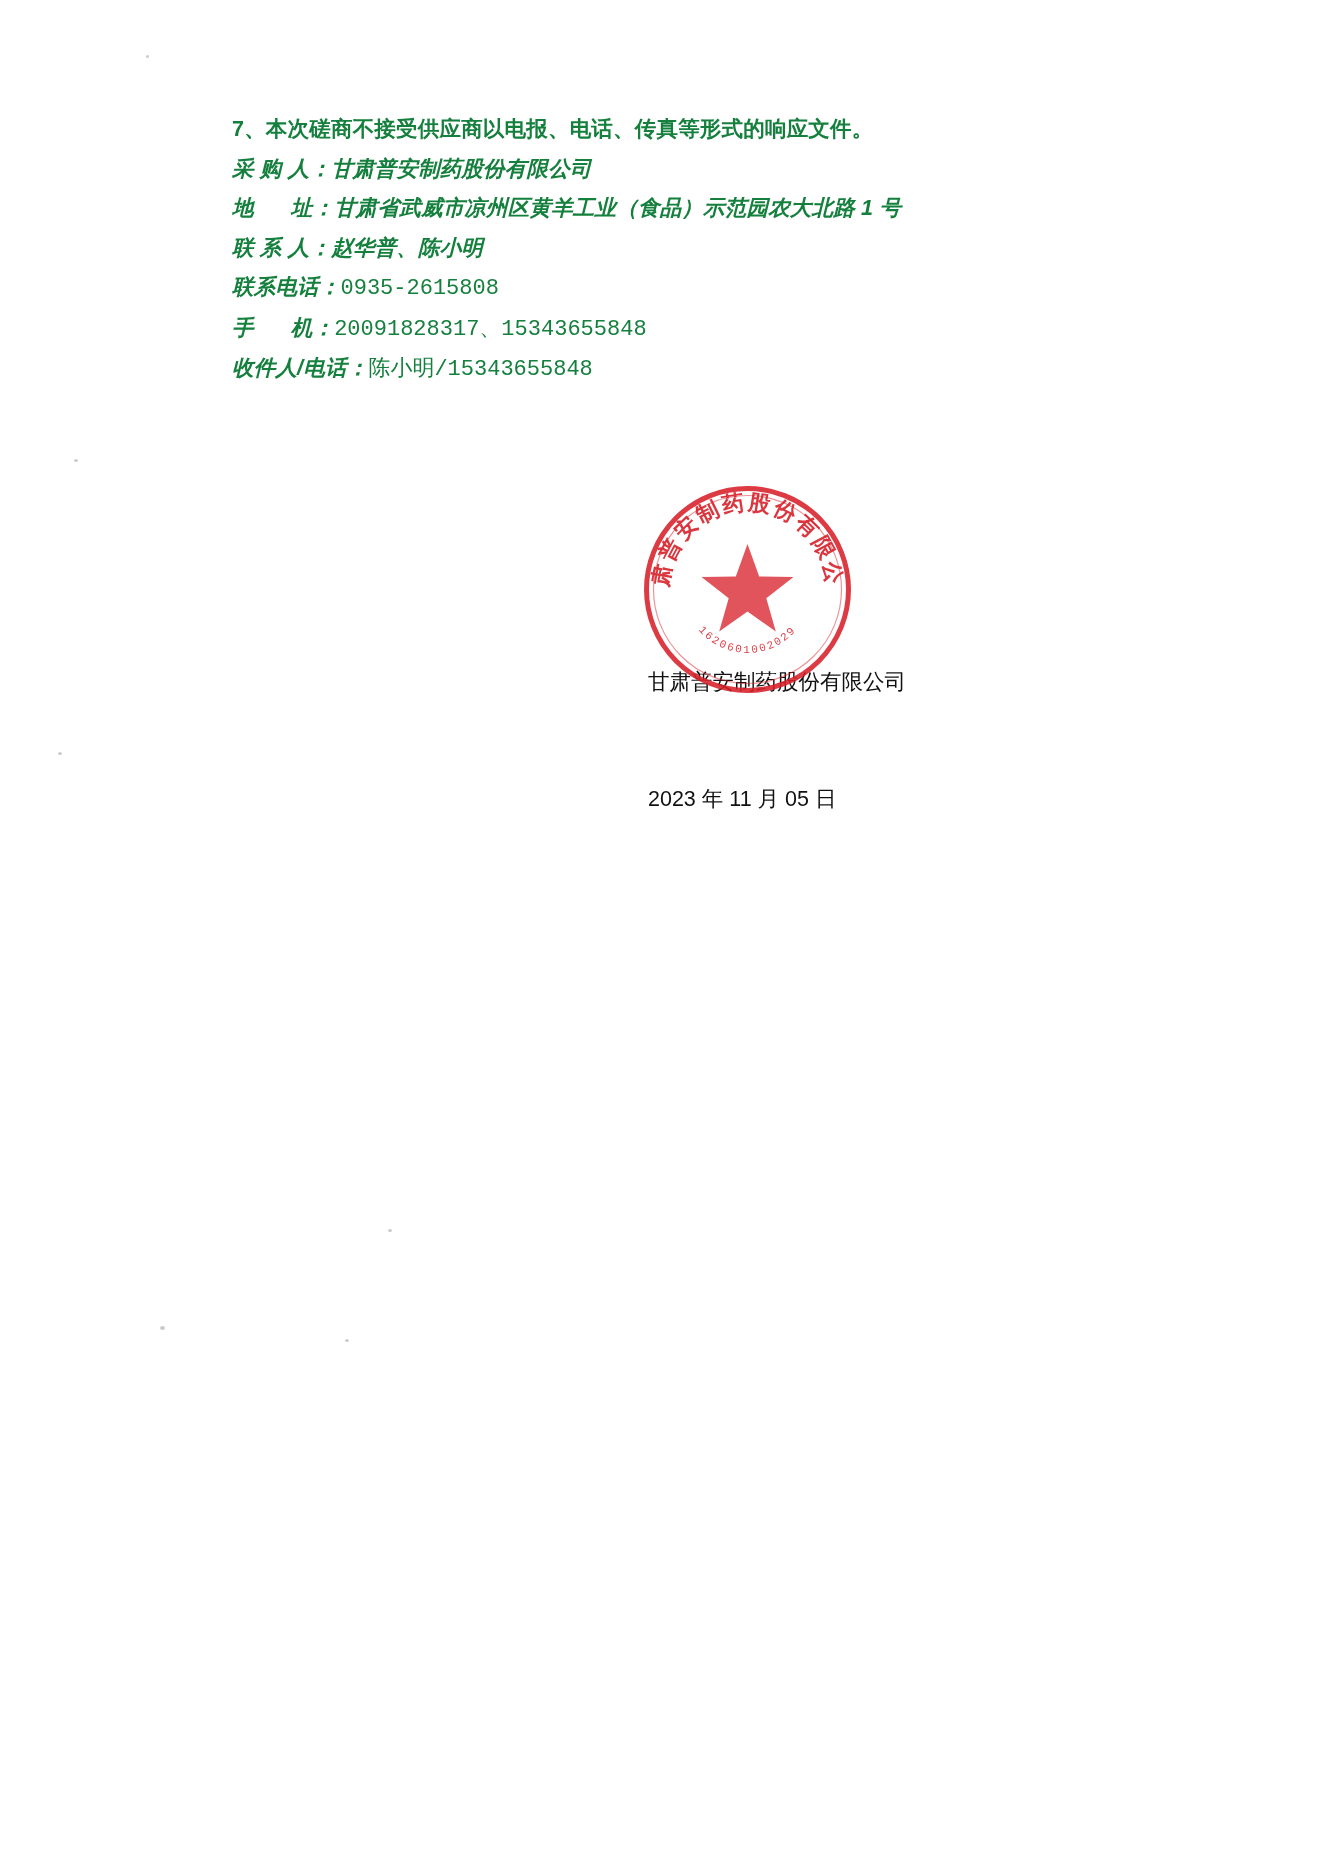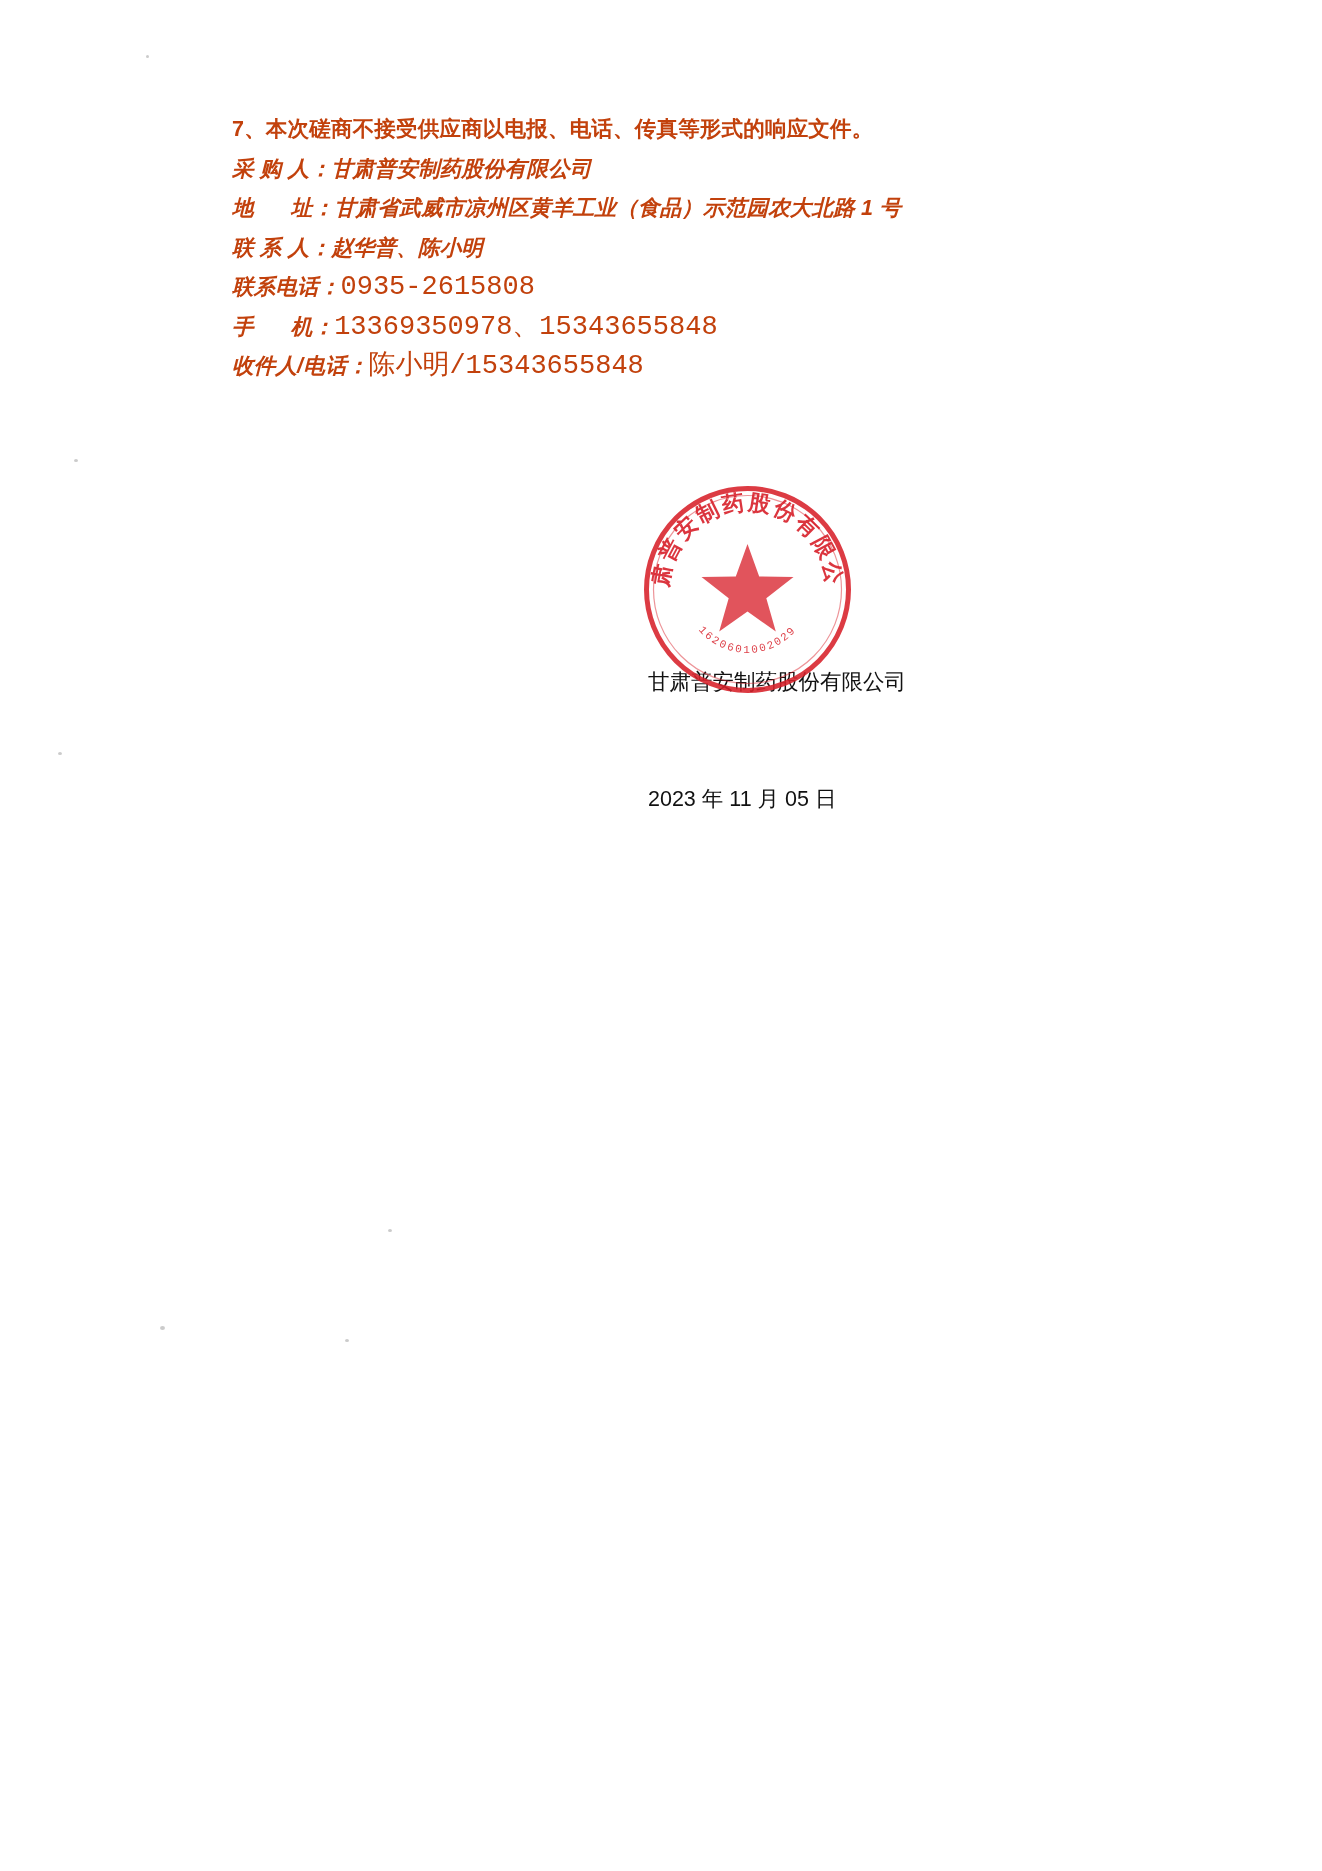--- a/index.html
+++ b/index.html
@@ -19,31 +19,31 @@
   }
   .content {
     position: absolute;
     left: 232px;
     top: 110px;
     width: 900px;
   }
   .line {
     font-family: "Liberation Sans", sans-serif;
     font-size: 21.5px;
-    color: #c2410c;
+    color: #15803d;
     line-height: 39.5px;
     white-space: pre;
     letter-spacing: 0.2px;
   }
   .line.bold {
     font-weight: bold;
   }
   .line .mono {
     font-family: "Liberation Mono", monospace;
-    font-size: 27px;
+    font-size: 22px;
     letter-spacing: 0;
   }
   .line .lbl {
     font-weight: bold;
     font-style: italic;
   }
   
   .sign-block {
     position: absolute;
     left: 648px;
@@ -96,21 +96,21 @@
 
 
     <div class="line"><span class="lbl">采 购 人：</span><span class="lbl">甘肃普安制药股份有限公司</span></div>
 
     <div class="line"><span class="lbl">地      址：</span><span class="lbl">甘肃省武威市凉州区黄羊工业（食品）示范园农大北路 1 号</span></div>
 
     <div class="line"><span class="lbl">联 系 人：</span><span class="lbl">赵华普、陈小明</span></div>
 
     <div class="line"><span class="lbl">联系电话：</span><span class="mono">0935-2615808</span></div>
 
-    <div class="line"><span class="lbl">手      机：</span><span class="mono">13369350978、15343655848</span></div>
+    <div class="line"><span class="lbl">手      机：</span><span class="mono">20091828317、15343655848</span></div>
 
 
     <div class="line"><span class="lbl">收件人/电话：</span><span class="mono">陈小明/15343655848</span></div>
 
 
   </div>
 
   <div class="sign-block">
     <div>甘肃普安制药股份有限公司</div>
     <div class="date">2023 年 11 月 05 日</div>

